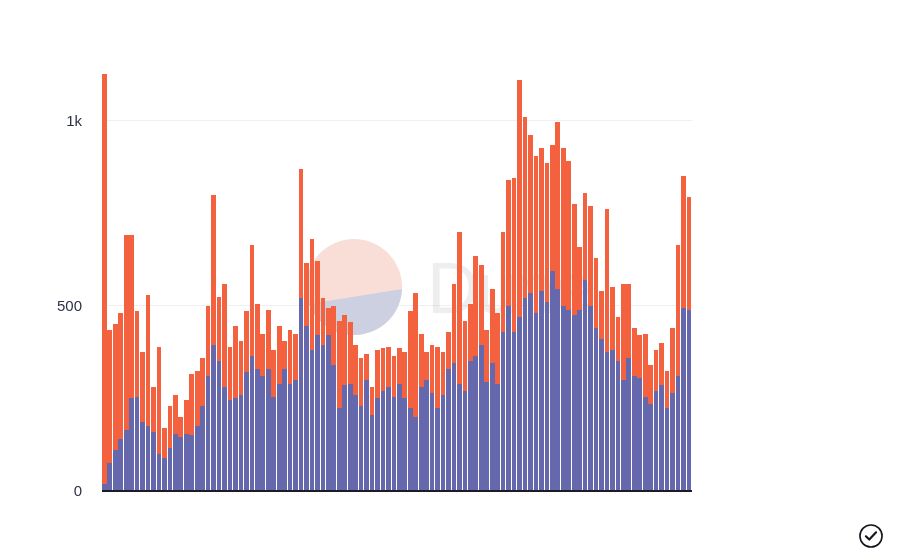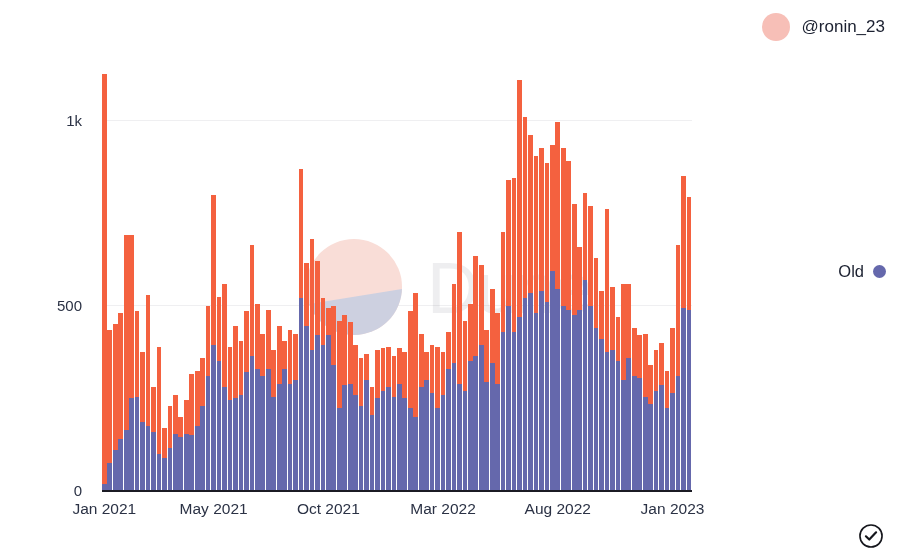--- a/index.html
+++ b/index.html
@@ -198,24 +198,20 @@
     width: 26px;
     height: 26px;
   }
 </style>
 </head>
 <body>
 
 <div id="chart-card">
 
 
-  <div id="attribution">
-    <div id="attribution-avatar"></div>
-    <div id="attribution-handle">@ronin_23</div>
-  </div>
 
   <div id="y-axis">
       <div class="y-tick" style="top: 490px;">0</div>
       <div class="y-tick" style="top: 304.783px;">500</div>
       <div class="y-tick" style="top: 119.565px;">1k</div>
     </div>
 
   <div id="plot-area">
     <div id="gridlines">
         <div class="gridline" style="top: 240.783px;"></div>
@@ -667,34 +663,22 @@
           </clipPath>
       </defs>
       <g clip-path="url(#wmclip)">
         <rect x="0" y="0" width="100" height="100" fill="#f9ddd7"></rect>
         <polygon points="0,68 100,52 100,100 0,100" fill="#cdd0e0"></polygon>
       </g>
     </svg>
     <div id="watermark-text">Dune</div>
   </div>
 
-  <div id="x-axis">
-      <div class="x-tick" style="left: 104.356px;">Jan 2021</div>
-      <div class="x-tick" style="left: 213.616px;">May 2021</div>
-      <div class="x-tick" style="left: 328.338px;">Oct 2021</div>
-      <div class="x-tick" style="left: 443.06px;">Mar 2022</div>
-      <div class="x-tick" style="left: 557.782px;">Aug 2022</div>
-      <div class="x-tick" style="left: 672.505px;">Jan 2023</div>
-    </div>
 
   <div id="legend">
-      <div class="legend-row">
-        <span class="legend-label">Old</span>
-        <span class="legend-swatch" style="background: rgb(101, 104, 172);"></span>
-      </div>
     </div>
 
   <svg id="verified-badge" viewBox="0 0 24 24">
     <circle cx="12" cy="12" r="10.2" fill="none" stroke="#15161c" stroke-width="1.5"></circle>
     <path d="M7.3 12.3 L10.4 15.3 L16.7 8.6" fill="none" stroke="#15161c" stroke-width="2" stroke-linecap="round" stroke-linejoin="round"></path>
   </svg>
 
 </div>
 
 </body></html>

